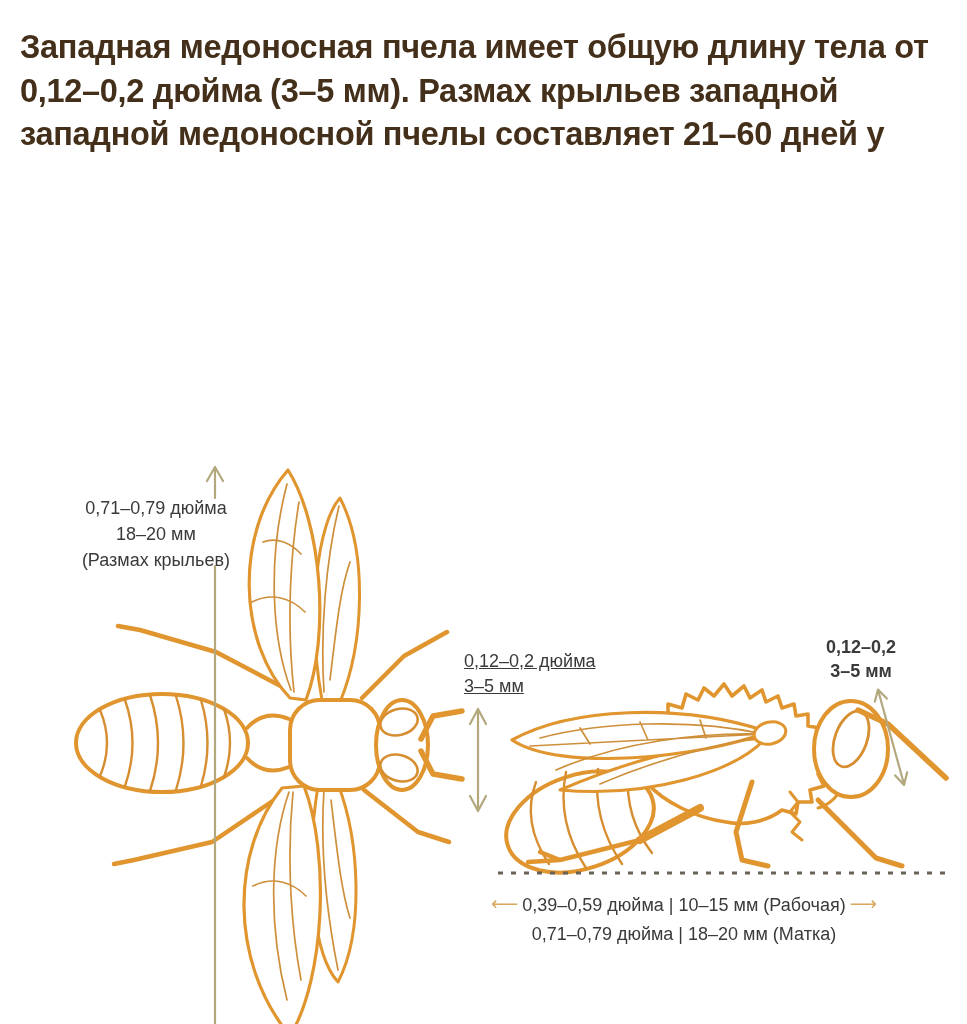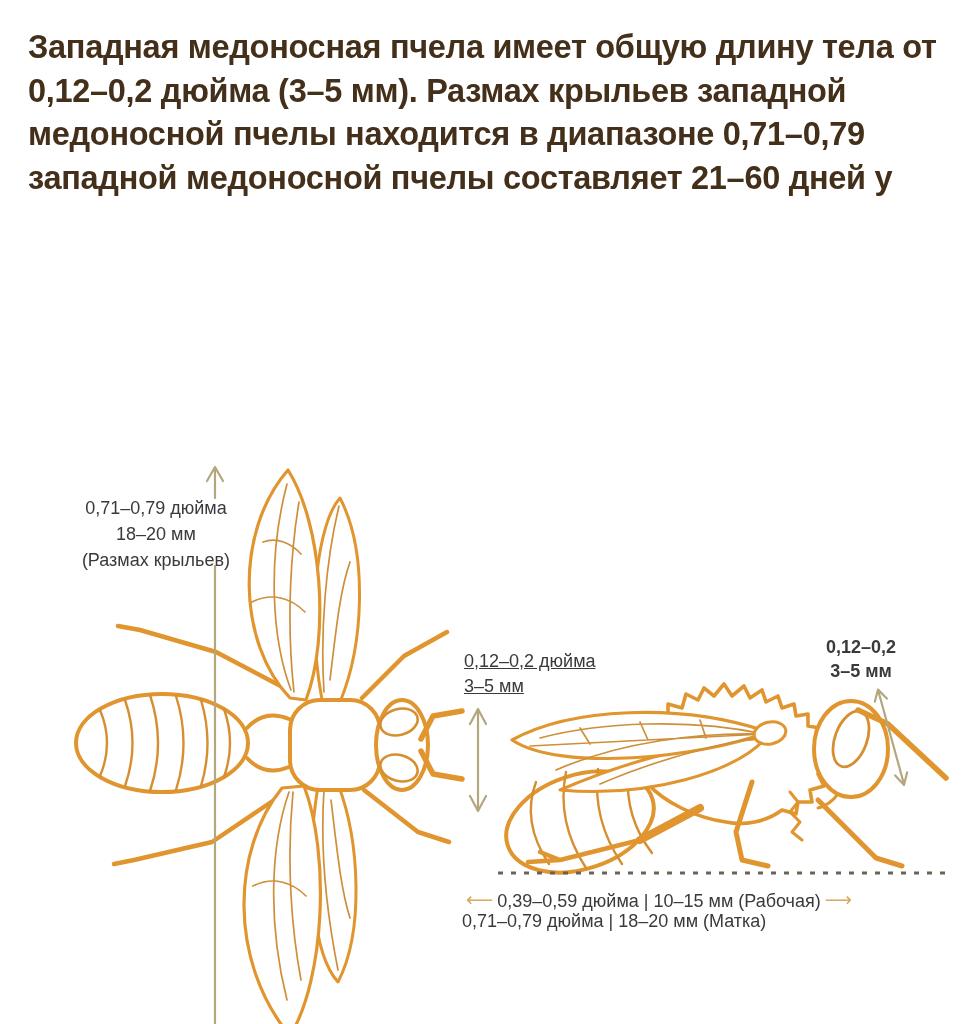--- a/index.html
+++ b/index.html
@@ -2,49 +2,48 @@
 <html><head>
 <meta charset="utf-8">
 <style>
   html,body{margin:0;padding:0;}
   body{
     width:967px;height:1024px;overflow:hidden;background:#ffffff;
     font-family:"Liberation Sans","DejaVu Sans",sans-serif;
   }
   .page{position:relative;width:967px;height:1024px;background:#ffffff;overflow:hidden;}
   .paragraph{
-    position:absolute;left:28px;top:26px;width:925px;
+    position:absolute;left:20px;top:26px;width:925px;
     color:#44301A;font-size:32.5px;line-height:43.5px;font-weight:700;
     letter-spacing:-0.3px;
   }
   .para-line{white-space:nowrap;}
   .diagram{position:absolute;left:0;top:440px;width:967px;height:584px;}
   .diagram svg{position:absolute;left:0;top:0;}
   .label{
     position:absolute;color:#3A3A3A;font-size:18px;line-height:25px;font-weight:400;
   }
   .label .lbl-line{white-space:nowrap;}
   .label-wingspan{right:737px;top:495px;text-align:center;line-height:26px;}
   .label-width{left:464px;top:649px;text-decoration:underline;}
   .label-height{left:791px;top:635px;width:140px;text-align:center;line-height:24px;font-weight:bold;}
-  .label-length{left:462px;top:890px;width:480px;line-height:20px;}
+  .label-length{left:444px;top:890px;width:480px;text-align:center;line-height:29px;}
   .arrow-glyph{
     color:#D9A85F;font-family:"DejaVu Sans",sans-serif;font-size:19px;
     position:relative;top:-1px;padding:0 4px;
   }
 </style>
 </head>
 <body>
 
 <div class="page">
 
   <div class="paragraph">
       <div class="para-line">Западная медоносная пчела имеет общую длину тела от</div>
       <div class="para-line">0,12–0,2 дюйма (3–5 мм). Размах крыльев западной</div>
-      <div class="para-line">медоносной пчелы находится в диапазоне 0,71–0,79</div>
       <div class="para-line">западной медоносной пчелы составляет 21–60 дней у</div>
     </div>
 
   <div class="diagram">
 
     <svg width="967" height="584" viewBox="0 0 967 584">
 
       <g stroke="#E0952F" fill="none" stroke-linecap="round" stroke-linejoin="round">
 
         <path stroke-width="4.5" d="M292,252 L216,212 L140,190 L118,186

